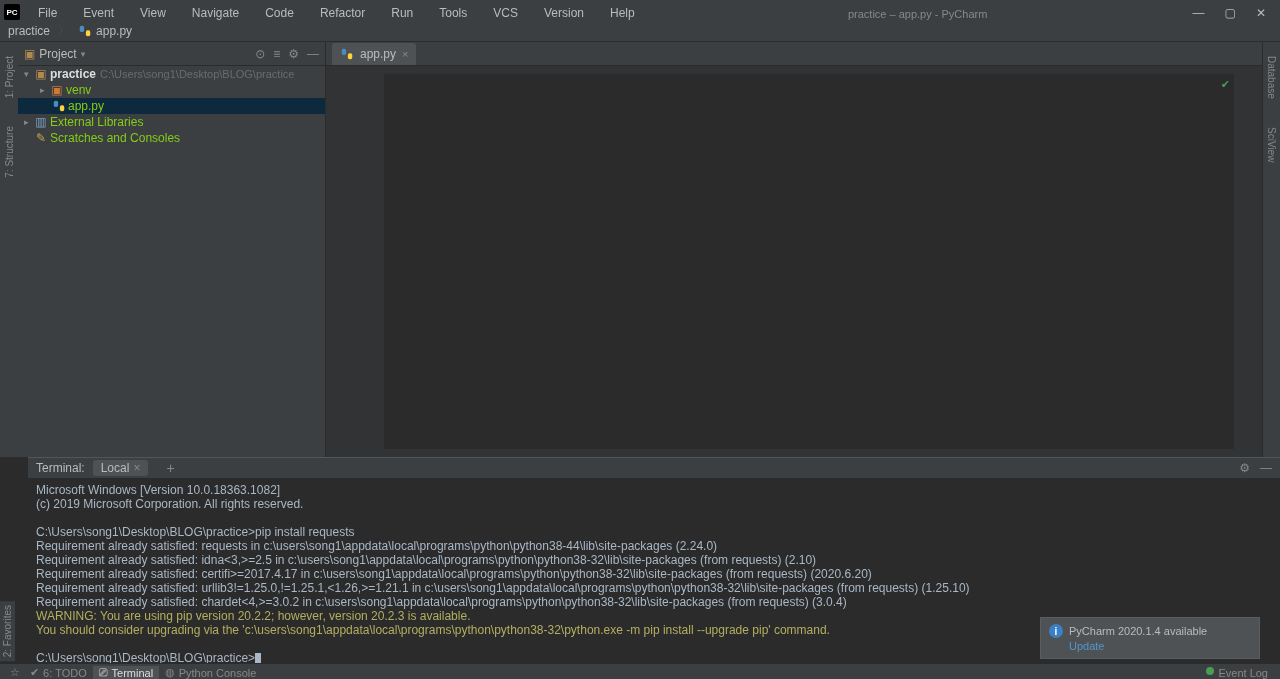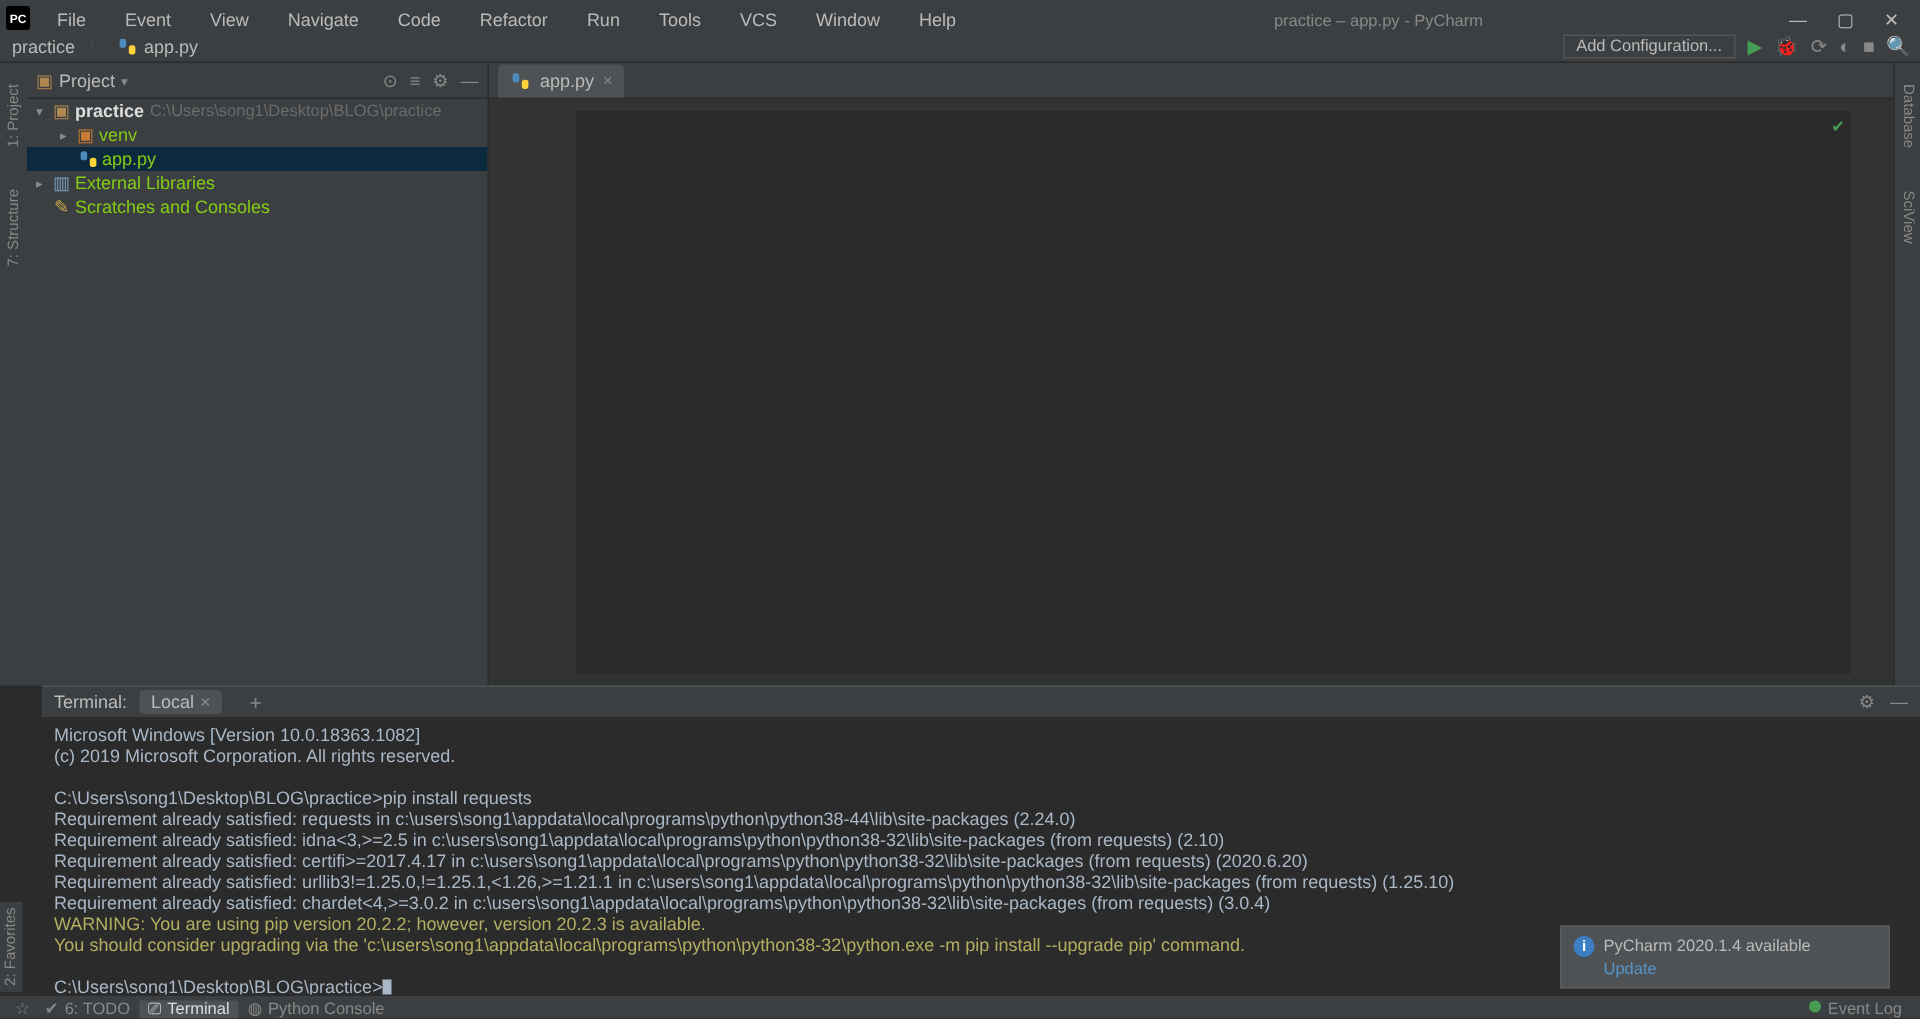--- a/index.html
+++ b/index.html
@@ -96,21 +96,21 @@
   <div class="menus">
     <span><span>File</span></span>
     <span><span>Event</span></span>
     <span><span>View</span></span>
     <span><span>Navigate</span></span>
     <span><span>Code</span></span>
     <span><span>Refactor</span></span>
     <span><span>Run</span></span>
     <span><span>Tools</span></span>
     <span><span>VCS</span></span>
-    <span><span>Window</span></span>
+    <span><span>Version</span></span>
     <span><span>Help</span></span>
   </div>
   <div class="center">practice – app.py - PyCharm</div>
   <div class="win-controls">
     <span>—</span>
     <span>▢</span>
     <span>✕</span>
   </div>
 </div>
 
@@ -118,29 +118,20 @@
   <span class="crumb">practice</span>
   <span class="sep">〉</span>
   <span class="crumb filecrumb">
     <svg class="pyicon" viewBox="0 0 16 16">
         <rect x="2" y="2" width="5" height="7" rx="2" fill="#4b8bbe"></rect>
         <rect x="9" y="7" width="5" height="7" rx="2" fill="#ffd43b"></rect>
       </svg>
     <span>app.py</span>
   </span>
   <div class="spacer"></div>
-  <div class="right-tools">
-    <span class="config-btn">Add Configuration...</span>
-    <span class="btn" style="color:#499c54">▶</span>
-    <span class="btn">🐞</span>
-    <span class="btn">⟳</span>
-    <span class="btn">◐</span>
-    <span class="btn">■</span>
-    <span class="btn">🔍</span>
-  </div>
 </div>
 
 <div class="main">
   <div class="left-gutter">
     <div class="vtab">1: Project</div>
     <div class="vtab">7: Structure</div>
   </div>
 
   <div class="project-pane">
     <div class="project-header">

